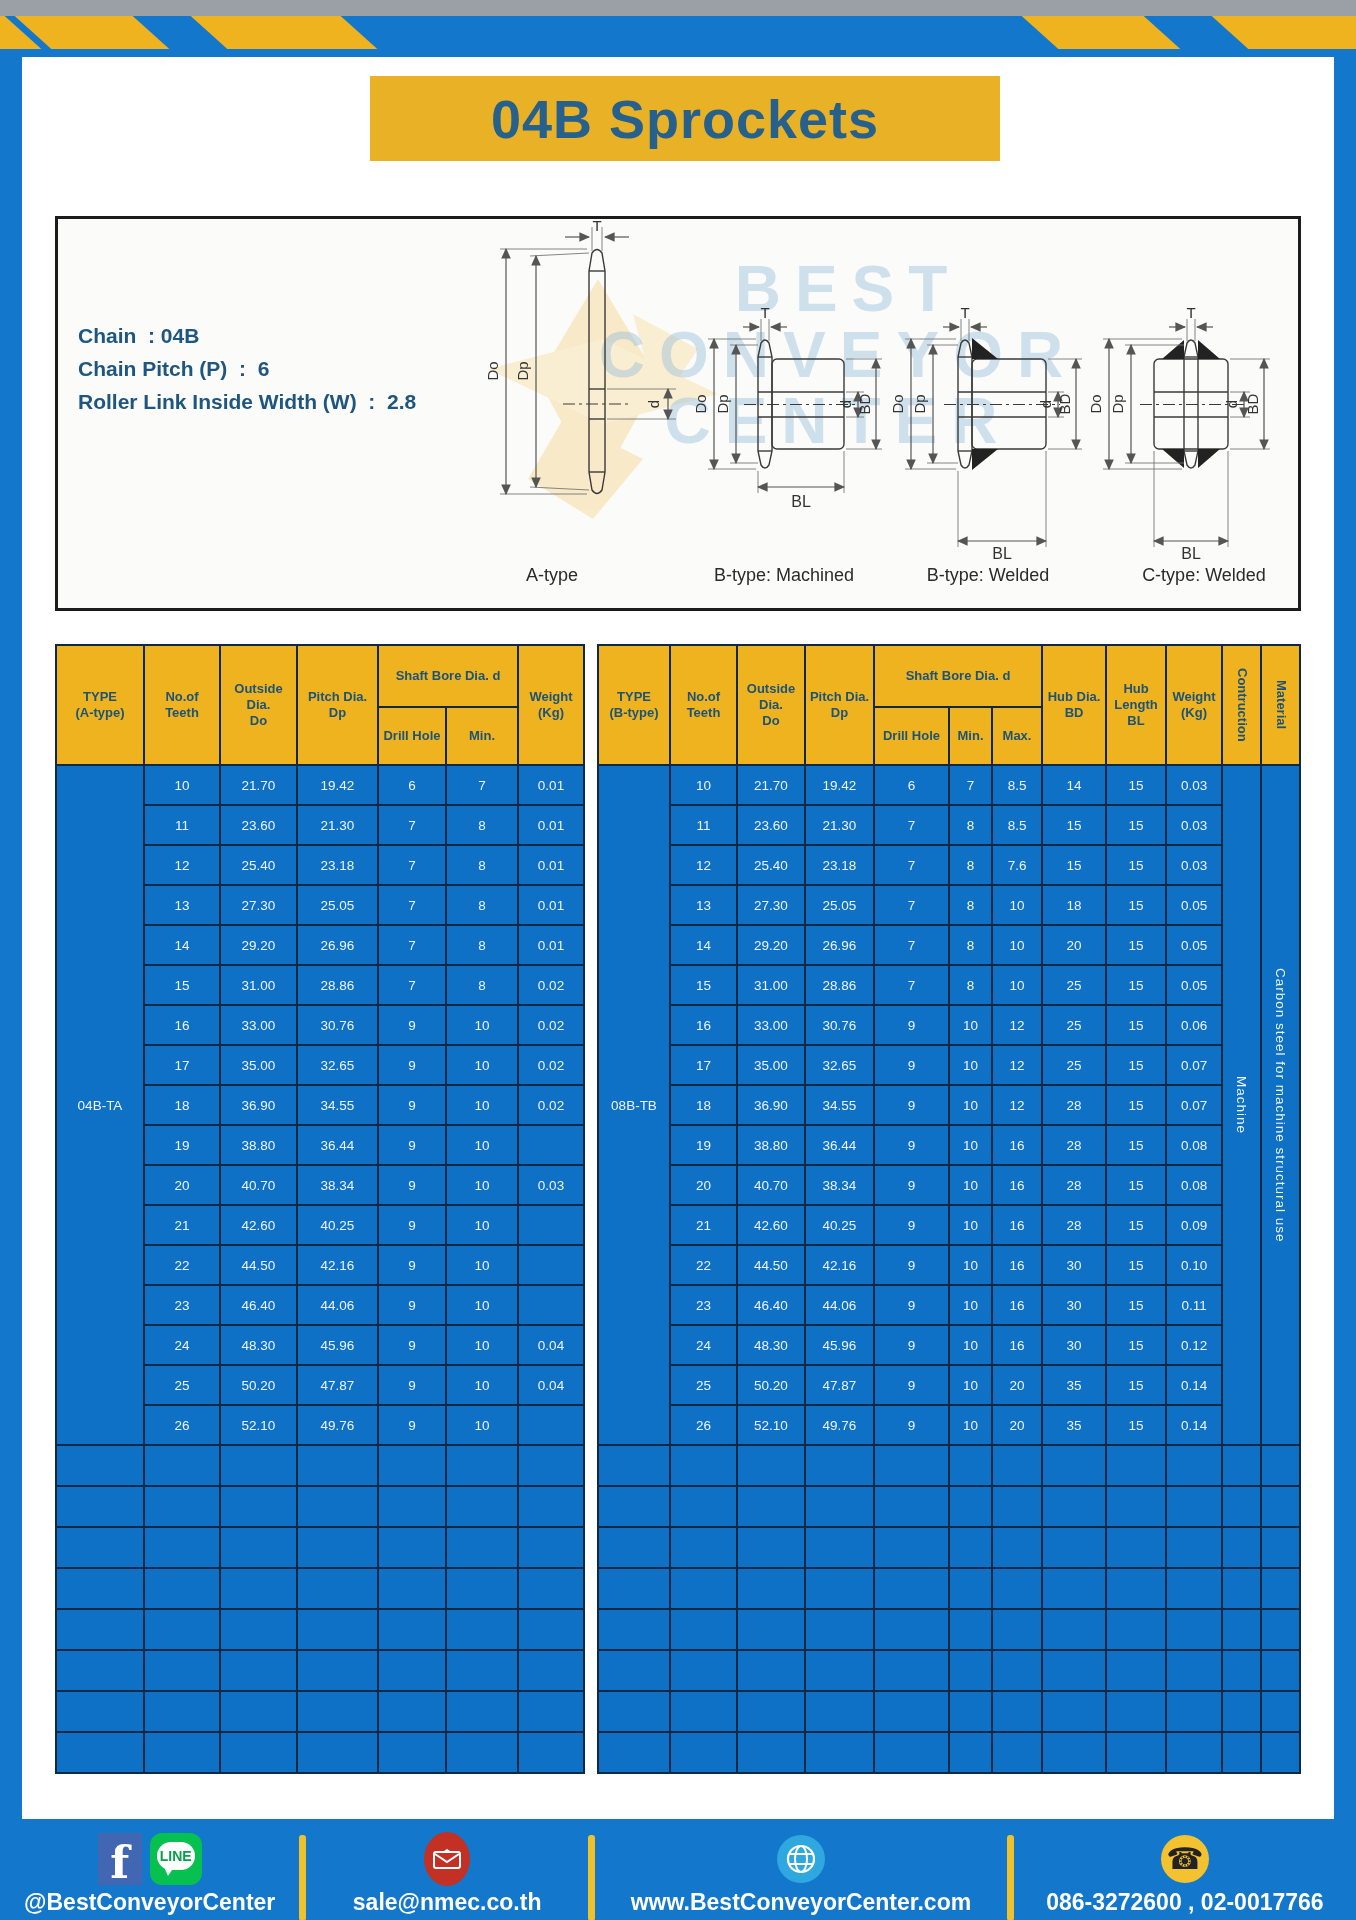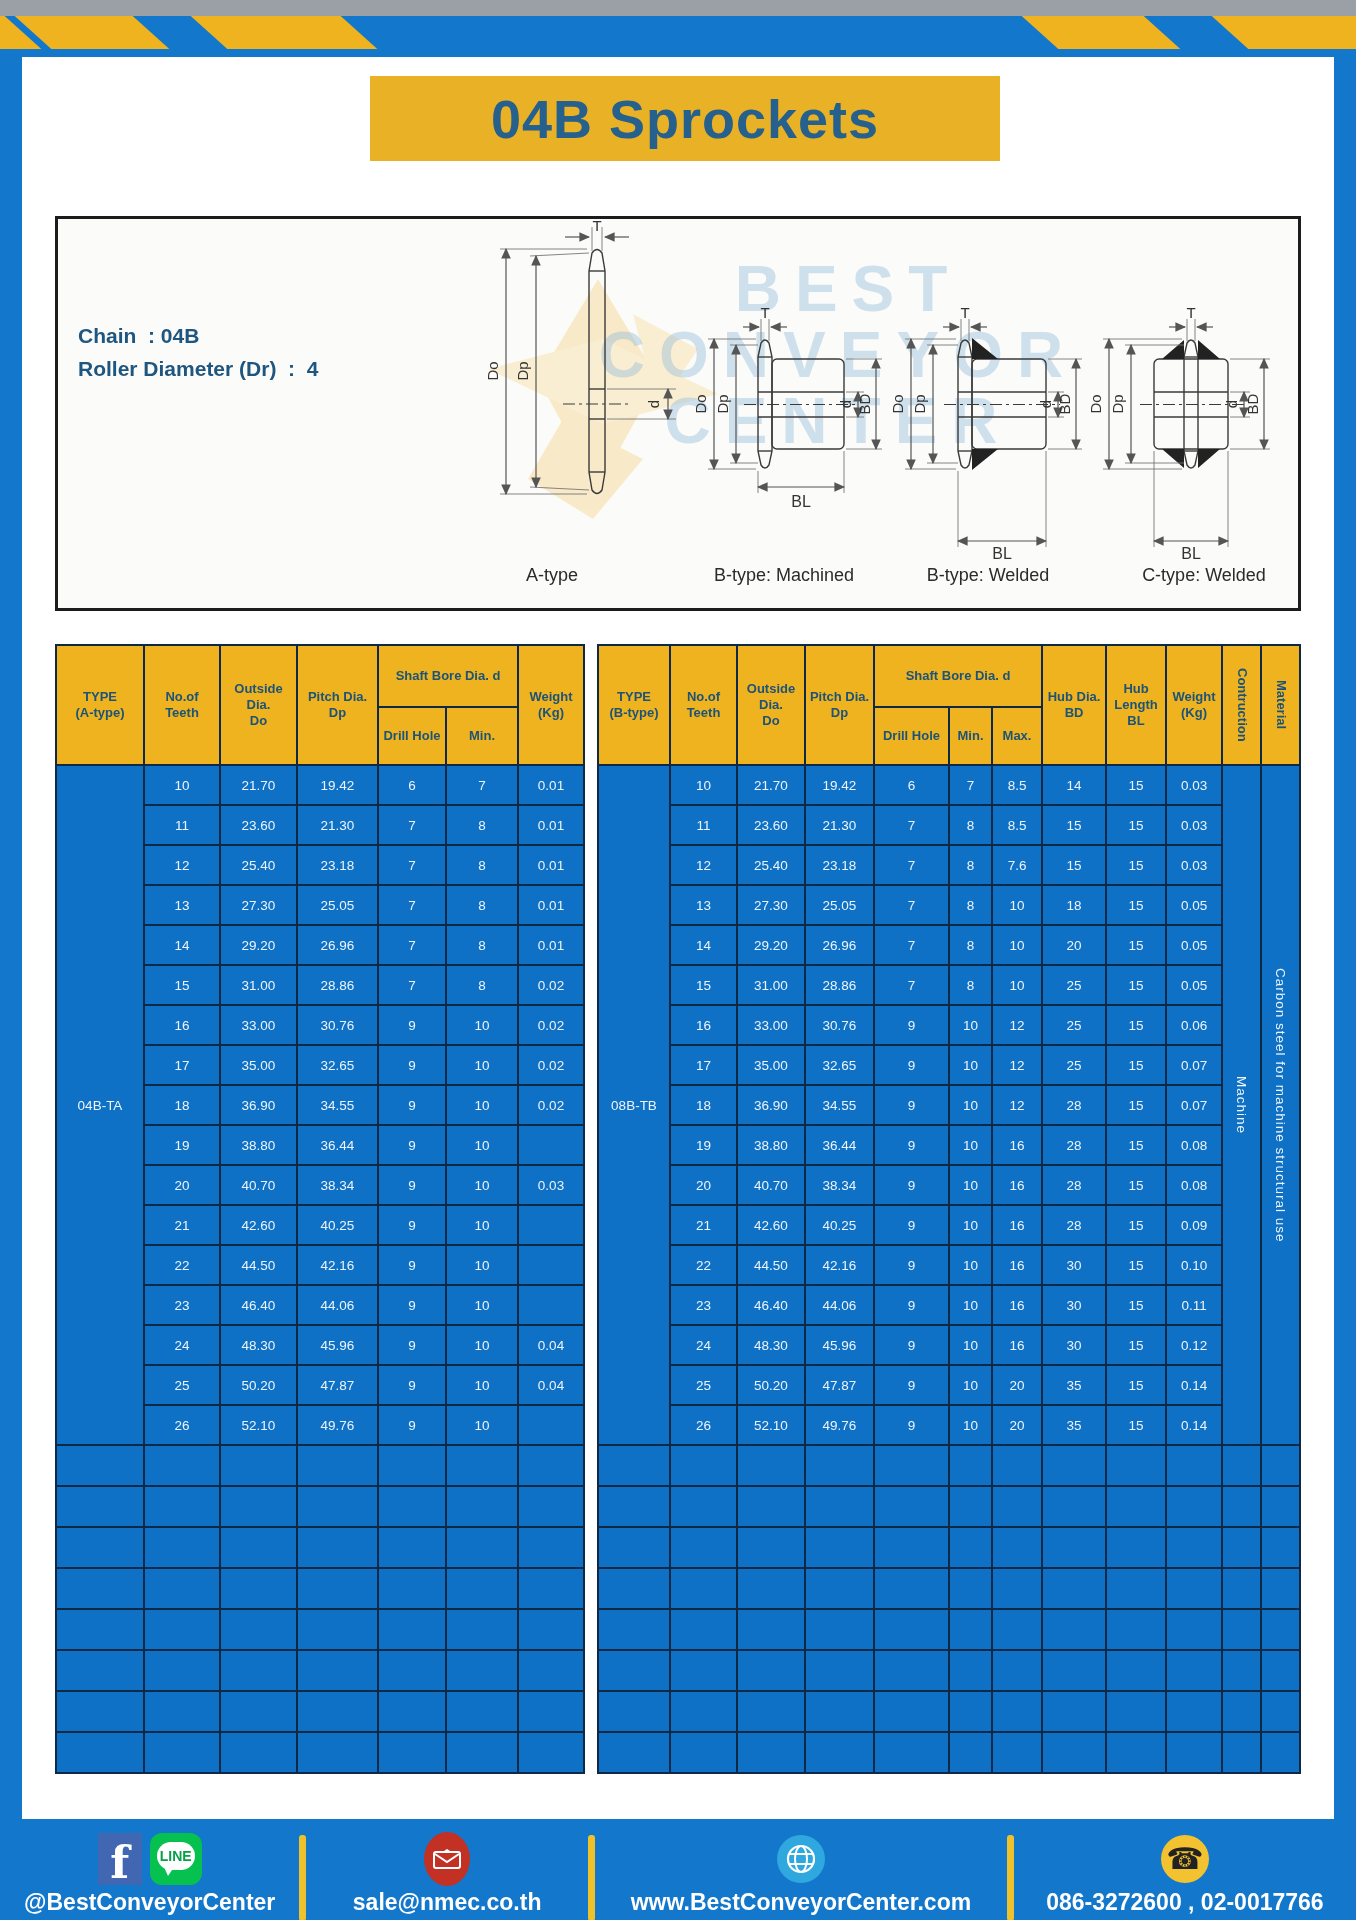--- a/index.html
+++ b/index.html
@@ -72,21 +72,22 @@
 
   <div class="content"></div>
 
   <div class="banner">
     <div class="t">04B Sprockets</div>
   </div>
 
   <div class="draw-box">
     <div class="specs">
       <div>Chain  : 04B</div>
-      <div>Roller Diameter (Dr)  :  4</div>
+      <div>Chain Pitch (P)  :  6</div>
+      <div>Roller Link Inside Width (W)  :  2.8</div>
     </div>
 
     <svg class="draw-svg" viewBox="0 0 1240 389">
       <defs>
         <marker id="ar" markerWidth="9" markerHeight="8" refX="8" refY="4" orient="auto-start-reverse">
           <path d="M0 0 L9 4 L0 8 z" fill="#555"></path>
         </marker>
       </defs>
 
       <g opacity="0.28">

